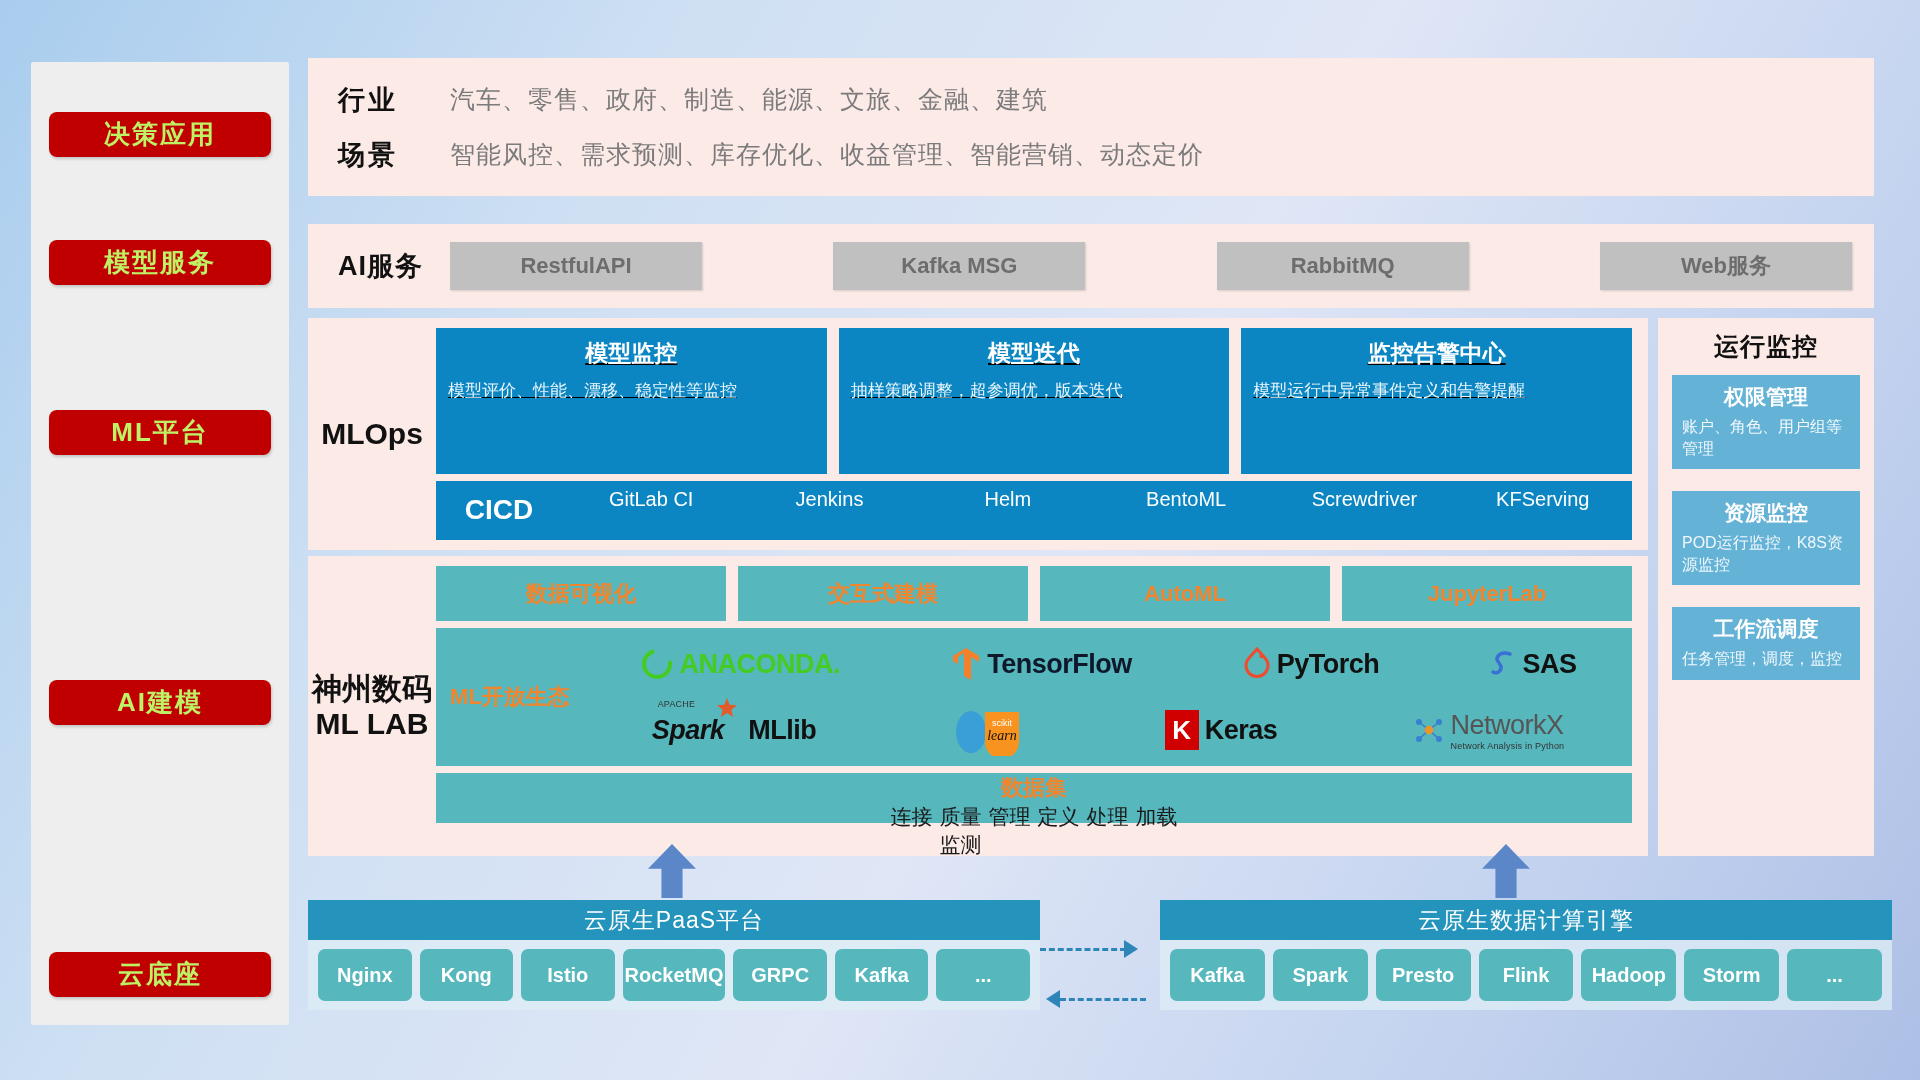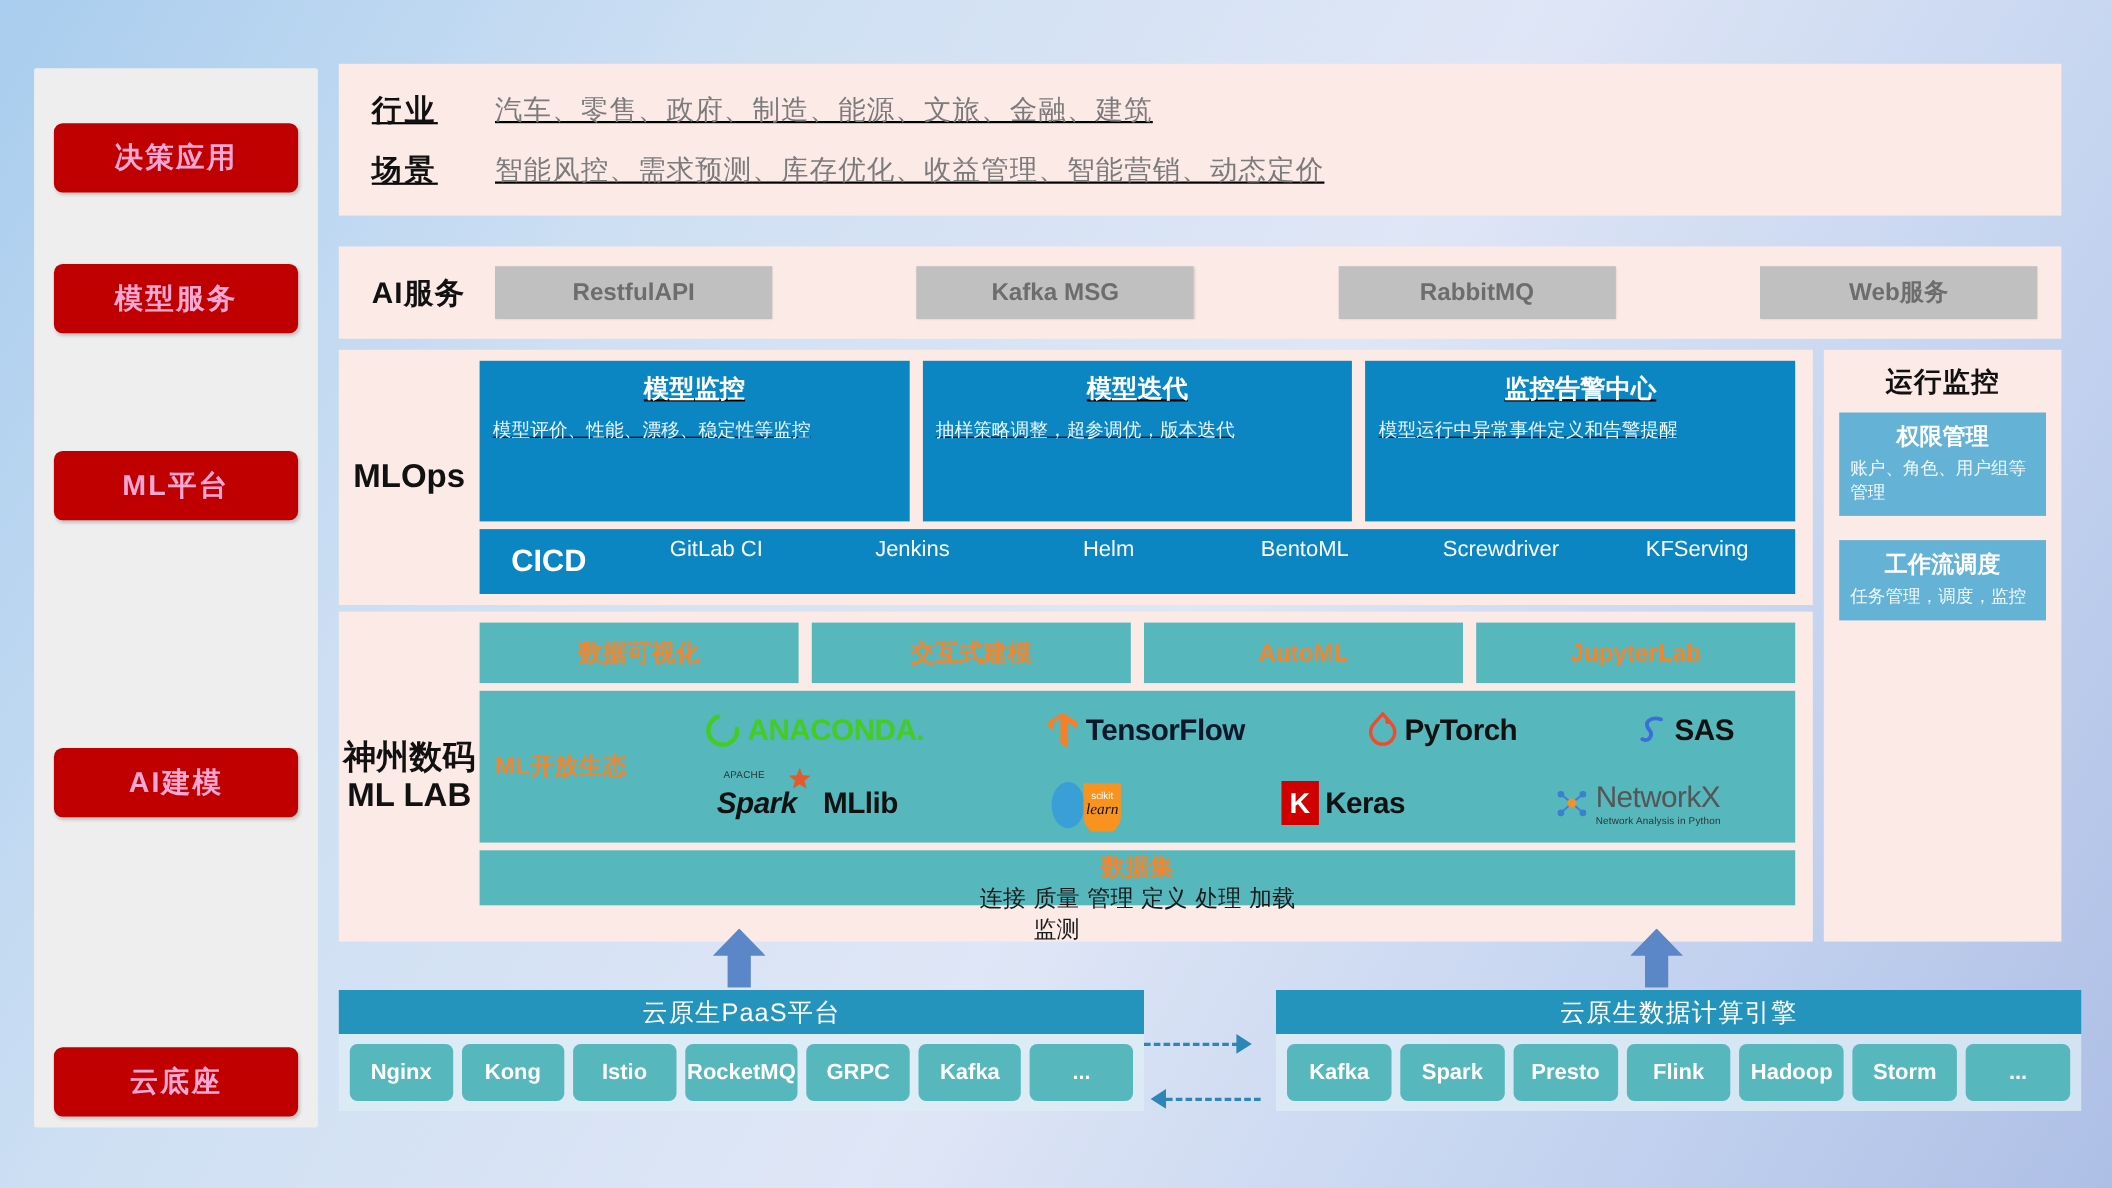--- a/index.html
+++ b/index.html
@@ -10,44 +10,44 @@
     position: relative;
   }
   .stage { position: absolute; left: 0; top: 0; width: 1920px; height: 1080px; }
 
   
   .sidebar {
     position: absolute; left: 31px; top: 62px; width: 258px; height: 963px;
     background: #eeeeee; border-radius: 2px;
   }
   .pill {
-    position: absolute; left: 18px; width: 222px; height: 63px;
+    position: absolute; left: 18px; width: 222px; height: 45px;
     background: #c00000; border-radius: 8px;
-    color: #f9a8d4; font-size: 26px; font-weight: bold;
+    color: #bef264; font-size: 26px; font-weight: bold;
     display: flex; align-items: center; justify-content: center;
     letter-spacing: 2px;
     box-shadow: 1px 2px 3px rgba(0,0,0,.18);
   }
   .pill.p0 { top: 50px; }
   .pill.p1 { top: 178px; }
   .pill.p2 { top: 348px; }
   .pill.p3 { top: 618px; }
   .pill.p4 { top: 890px; }
 
   
   .band { position: absolute; background: #fceae7; }
 
   .band-apps   { left: 308px; top: 58px;  width: 1566px; height: 138px; }
   .band-svc    { left: 308px; top: 224px; width: 1566px; height: 84px;  }
   .band-mlops  { left: 308px; top: 318px; width: 1340px; height: 232px; }
   .band-model  { left: 308px; top: 556px; width: 1340px; height: 300px; }
   .band-monitor{ left: 1658px; top: 318px; width: 216px; height: 538px; }
 
   
-  .apps-grid { position: absolute; inset: 0; padding: 14px 0 0 30px; text-decoration: underline; }
+  .apps-grid { position: absolute; inset: 0; padding: 14px 0 0 30px; }
   .apps-line { display: flex; align-items: center; height: 55px; }
   .apps-key {
     width: 112px; font-size: 27px; font-weight: bold; color: #111;
     letter-spacing: 3px;
   }
   .apps-val { font-size: 25px; color: #7b7b7b; letter-spacing: 1px; }
 
   
   .svc-inner { position: absolute; inset: 0; display: flex; align-items: center; padding-left: 30px; }
   .svc-key { width: 112px; font-size: 27px; font-weight: bold; color: #111; letter-spacing: 1px; }
@@ -344,20 +344,24 @@
       </div>
     </div>
   </div>
 
   <div class="band band-monitor">
     <div class="mon-title">运行监控</div>
     <div class="mon-list">
       <div class="mon-card">
         <div class="mon-card-title">权限管理</div>
         <div class="mon-card-desc">账户、角色、用户组等管理</div>
+      </div>
+      <div class="mon-card">
+        <div class="mon-card-title">资源监控</div>
+        <div class="mon-card-desc">POD运行监控，K8S资源监控</div>
       </div>
       <div class="mon-card">
         <div class="mon-card-title">工作流调度</div>
         <div class="mon-card-desc">任务管理，调度，监控</div>
       </div>
     </div>
   </div>
 
   <div class="cloud-left">
     <div class="arrow-up arrow-left-pos"></div>

